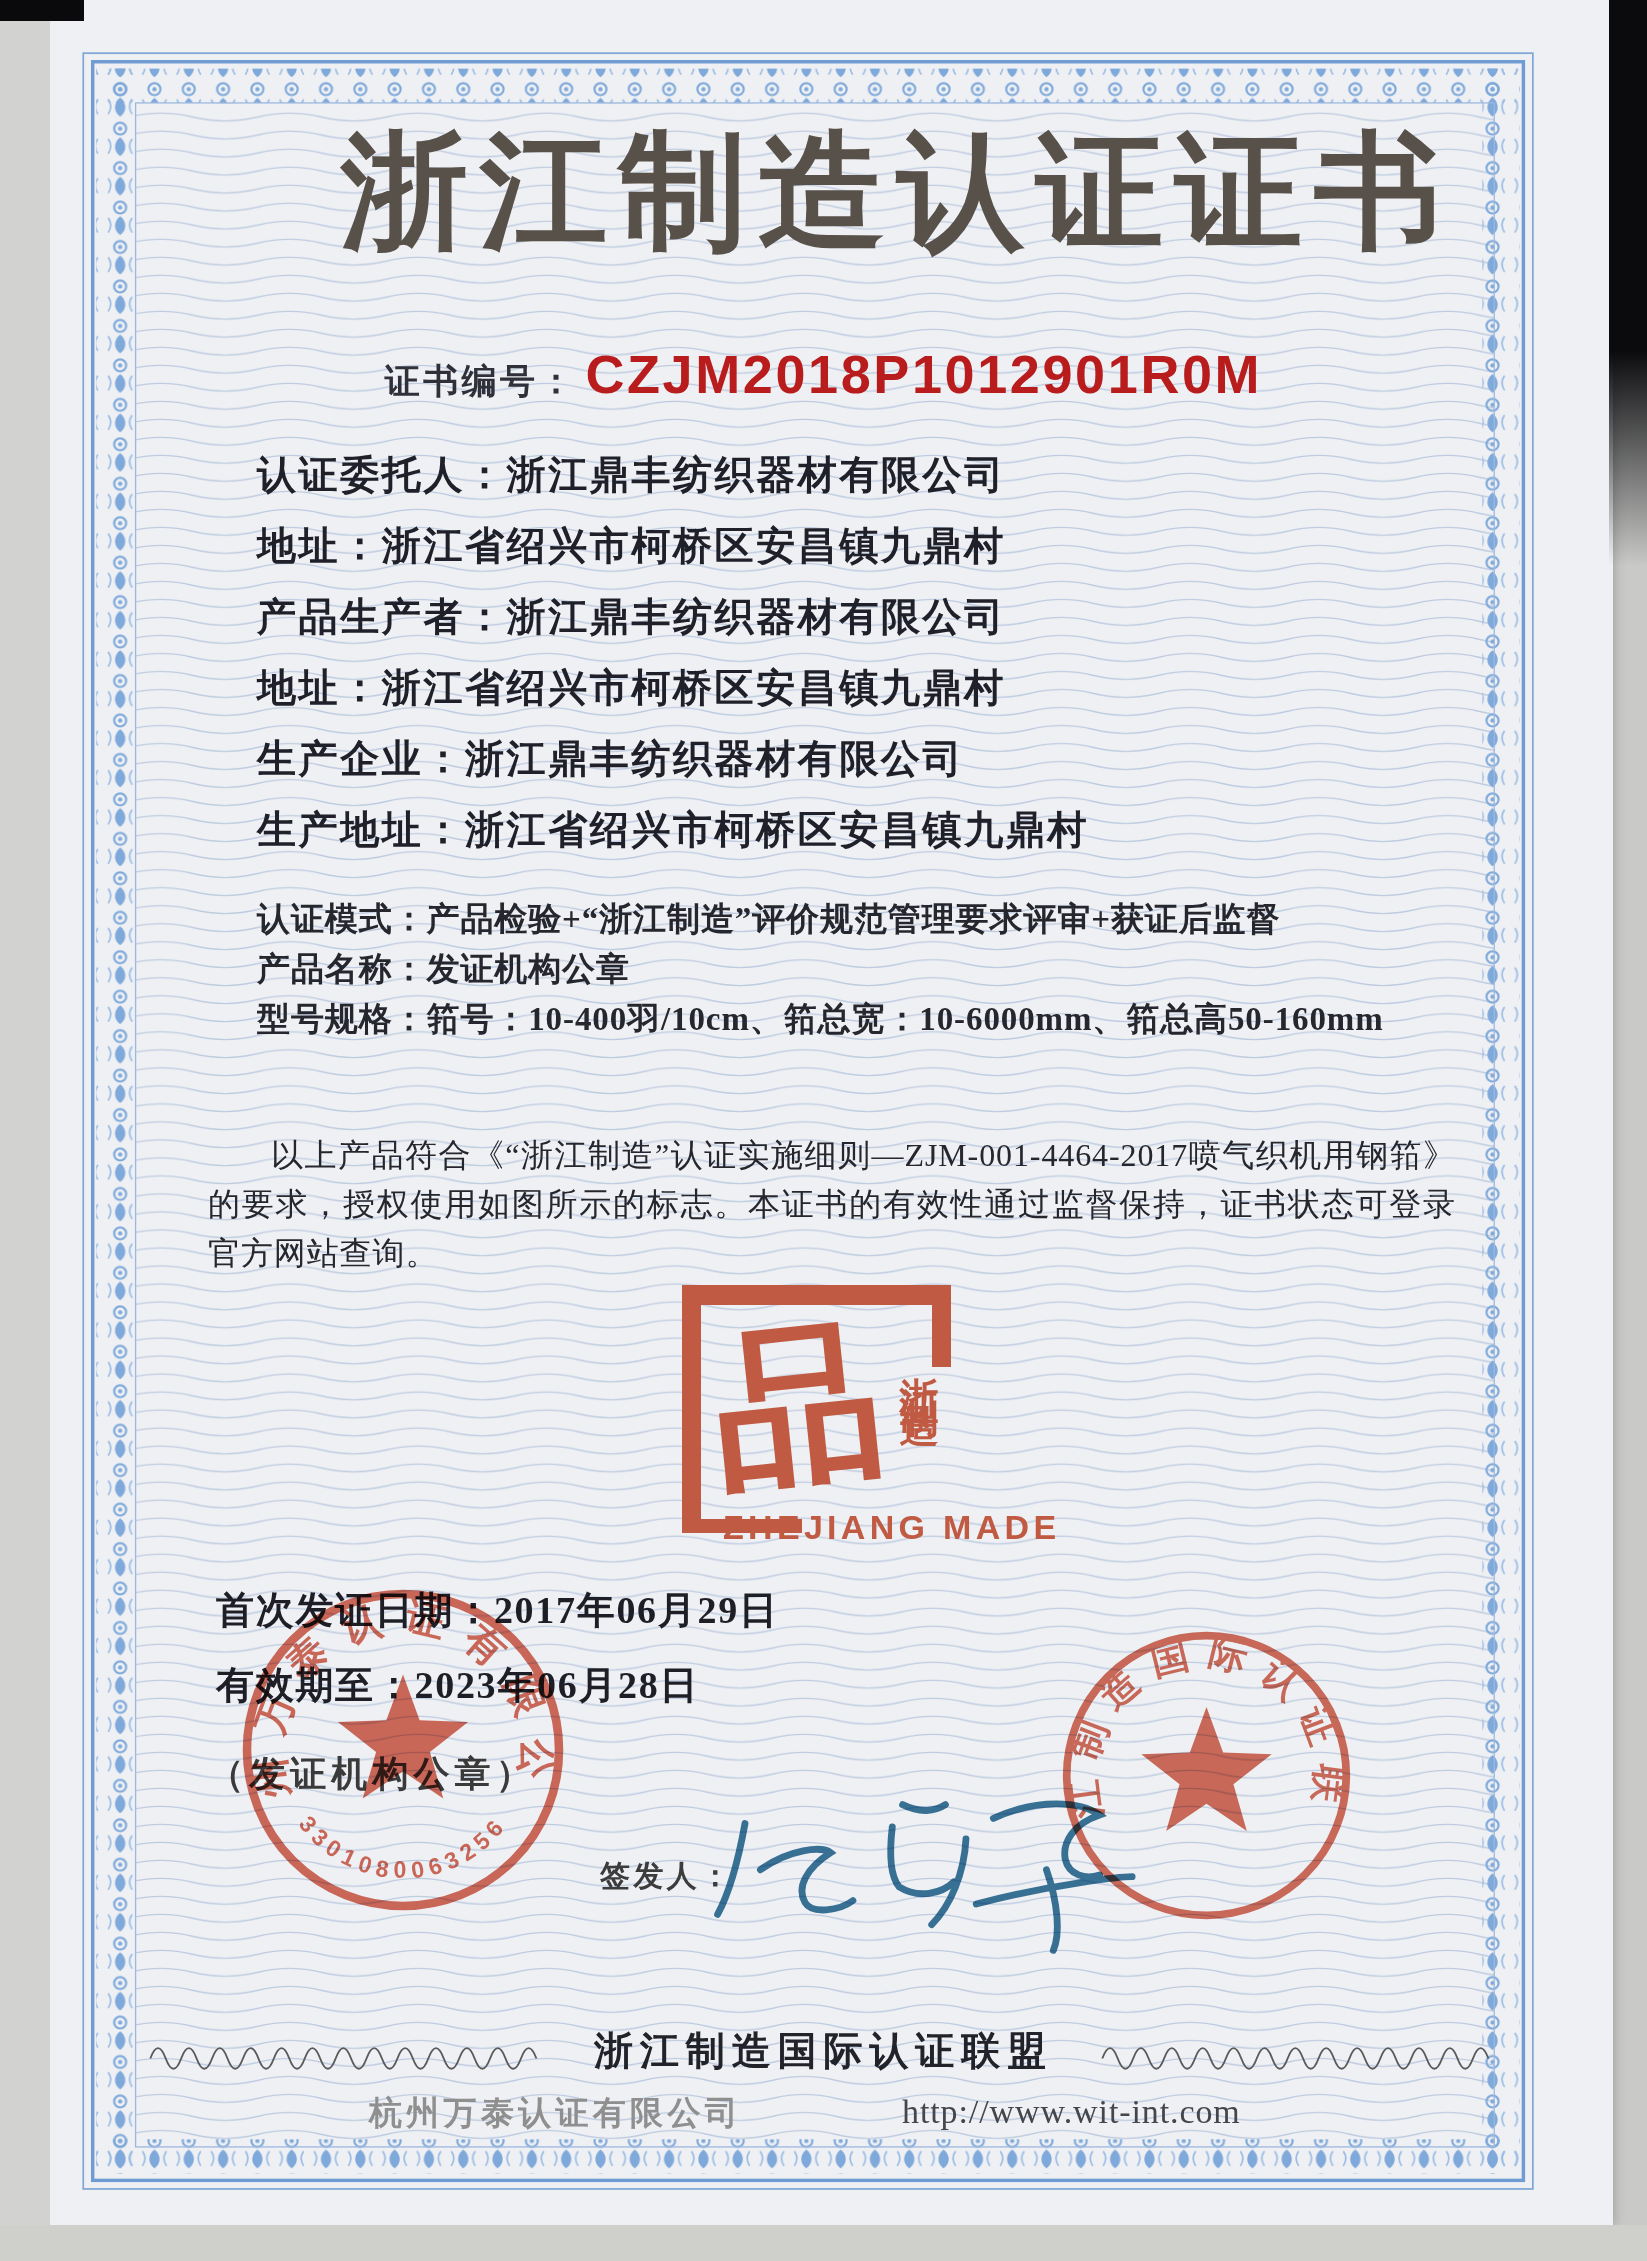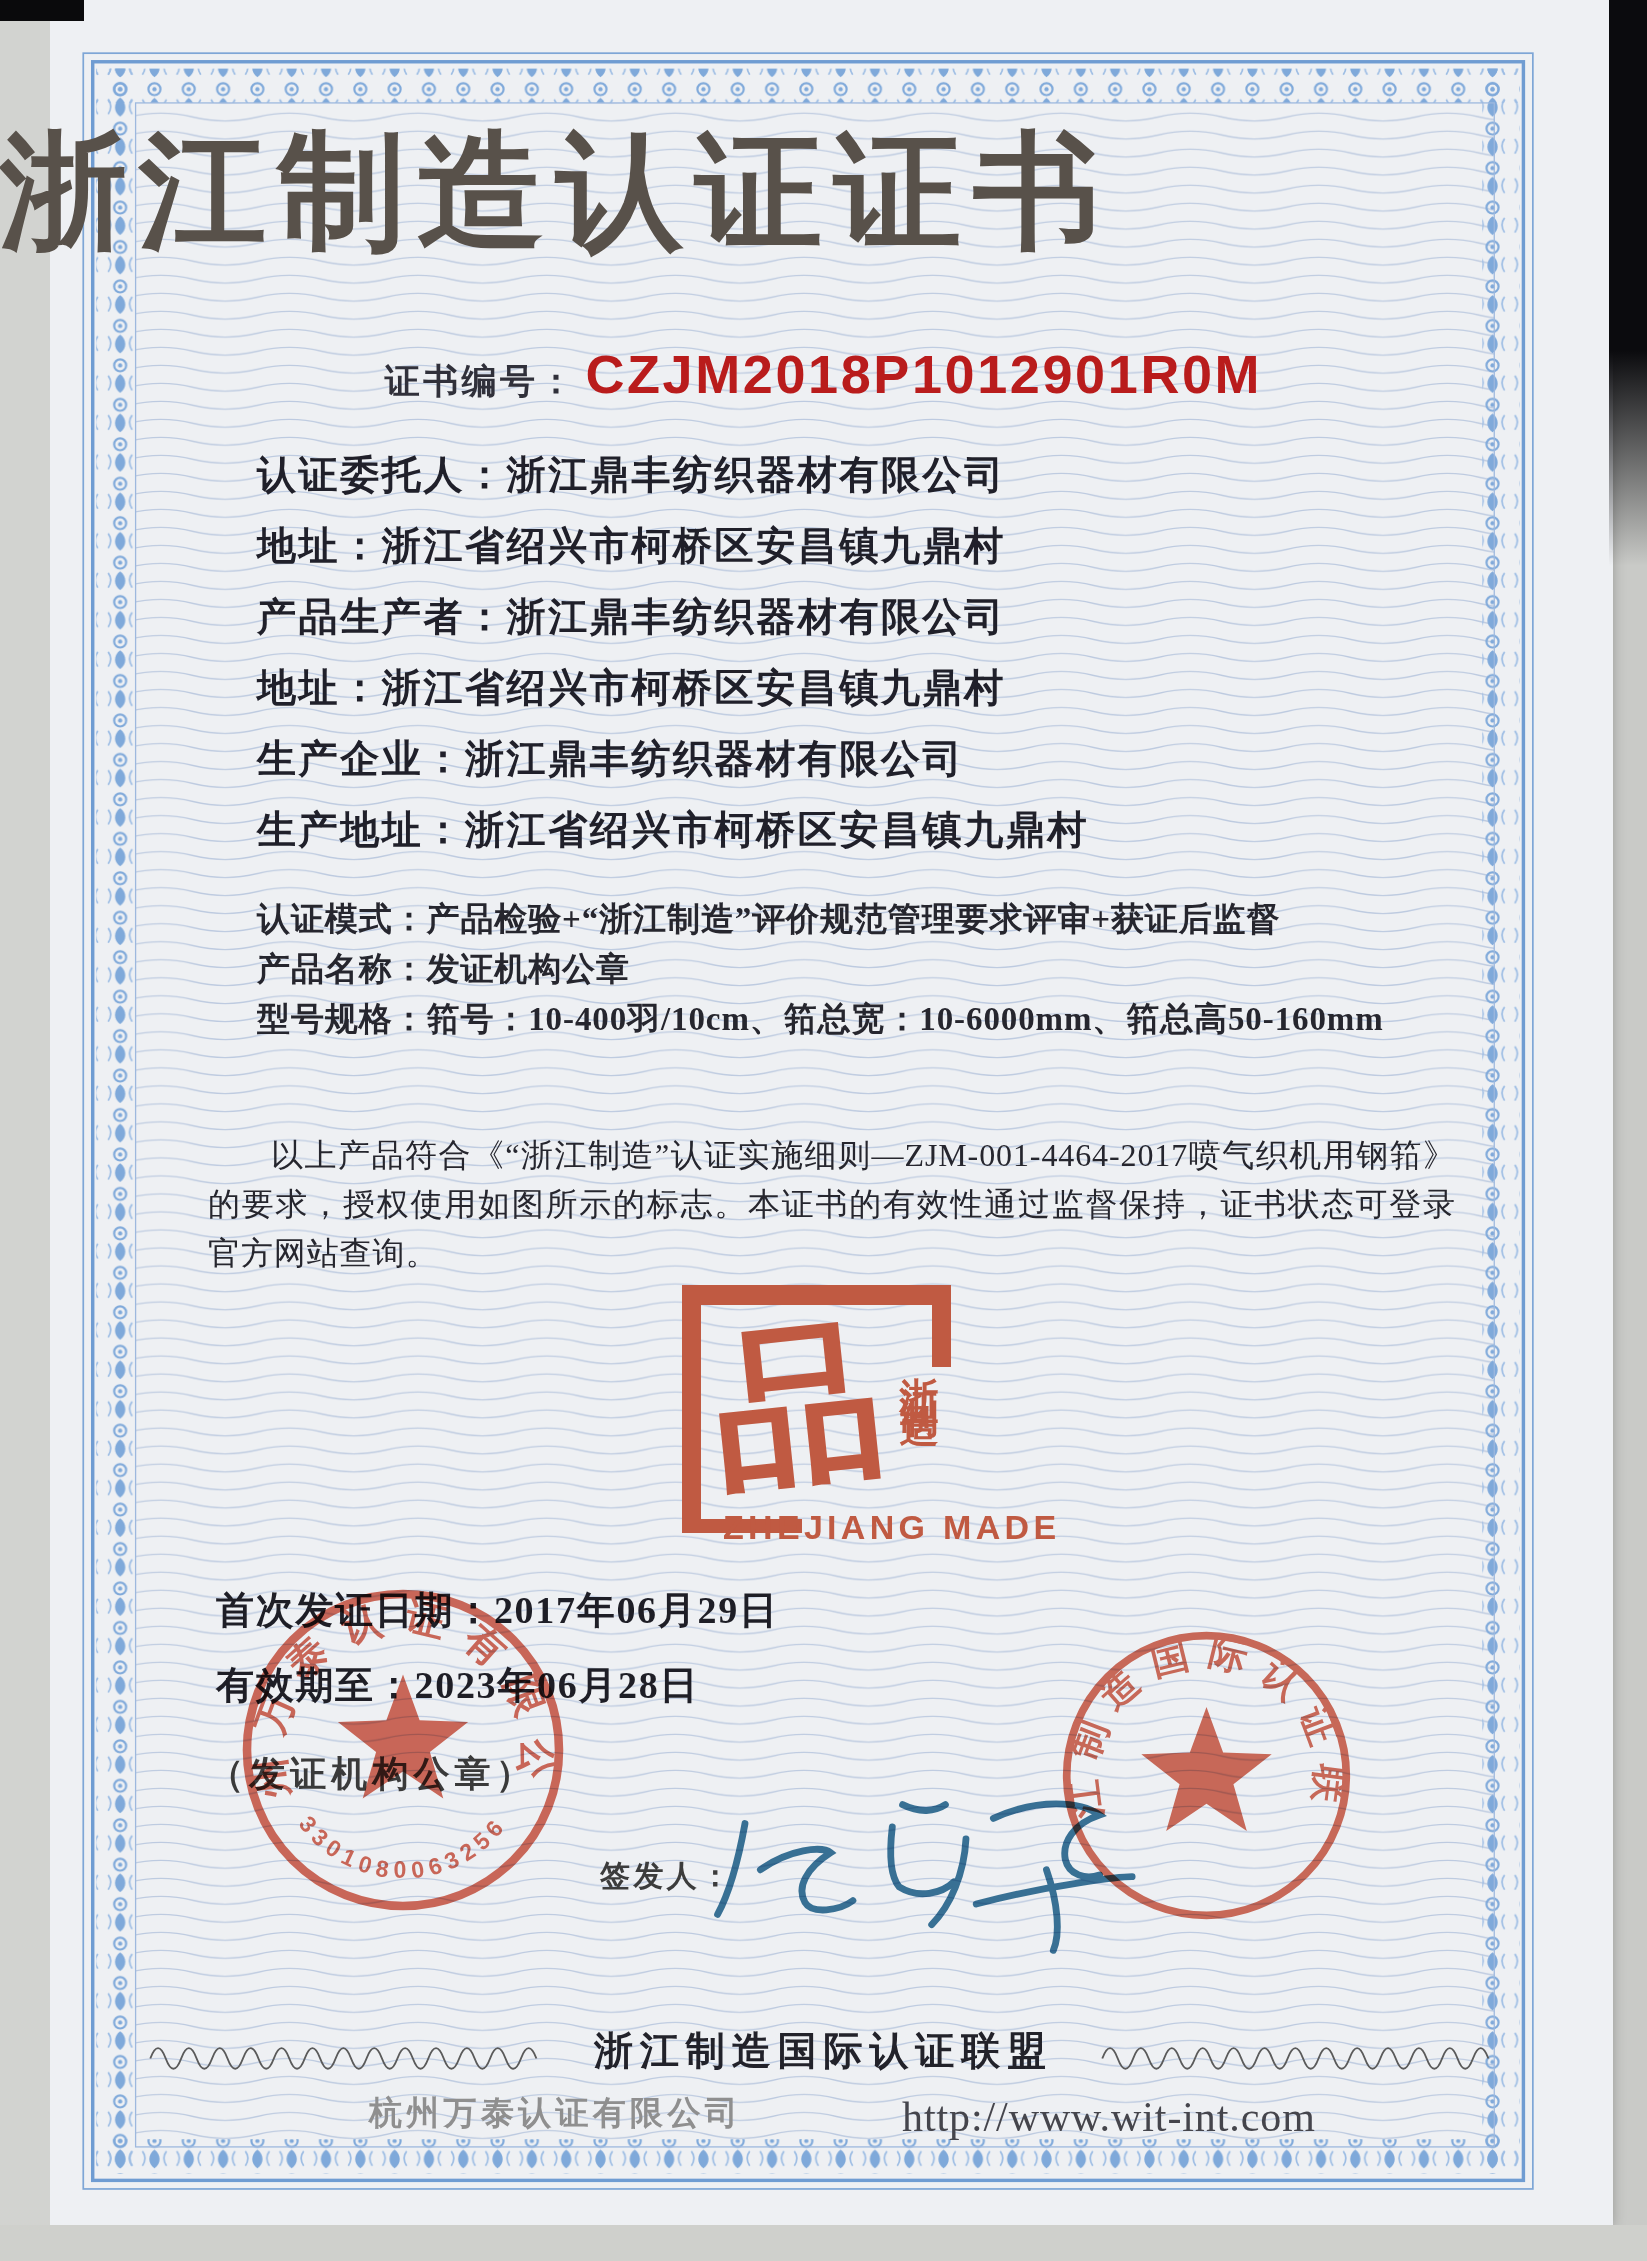--- a/index.html
+++ b/index.html
@@ -8,21 +8,21 @@
   .page{position:absolute;inset:0;}
   .paper{position:absolute;left:50px;top:0;width:1563px;height:2227px;background:#eef0f3;
          box-shadow:0 0 12px rgba(0,0,0,.25);}
   .left-strip{position:absolute;left:0;top:0;width:50px;height:2261px;background:#d2d3d0;}
   .bottom-strip{position:absolute;left:0;bottom:0;width:1647px;height:36px;background:#cfd0cc;}
   .black-tl{position:absolute;left:0;top:0;width:84px;height:20.6px;background:#0a0a0c;}
   .black-tr{position:absolute;right:0;top:0;width:38px;height:566px;
             background:linear-gradient(180deg,#0b0b0e 62%,rgba(11,11,14,0));}
   .bgsvg,.ovl{position:absolute;left:0;top:0;}
   .abs{position:absolute;}
-  .title{left:0;top:108px;width:1453px;text-align:left;font-size:127px;font-weight:bold;
+  .title{left:0;top:108px;width:1453px;text-align:right;font-size:127px;font-weight:bold;
          letter-spacing:12px;color:#58514a;font-family:Liberation Mono, monospace;}
   .certline{left:0;top:343px;width:1647px;text-align:center;color:#30303a;}
   .certline .lab{font-size:35px;font-weight:bold;font-family:"Liberation Sans",sans-serif;letter-spacing:3.4px;}
   .certline .val{font-size:54px;font-weight:600;font-family:"Liberation Sans",sans-serif;letter-spacing:2.6px;margin-left:8.6px;color:#b91c1c;}
   .fields{left:257px;top:439px;width:1218px;font-size:39px;font-weight:bold;color:#20202a;letter-spacing:2.6px;}
   .fields .row{height:71px;line-height:71px;white-space:nowrap;}
   .specs{left:257px;top:894px;width:1235px;font-size:33px;font-weight:bold;color:#26262e;letter-spacing:0.9px;}
   .specs .row{height:50px;line-height:50px;white-space:nowrap;}
   .statement{left:208px;top:1131px;width:1248px;font-size:32px;line-height:49px;color:#26262e;
              text-align:justify;text-indent:63px;font-weight:normal;letter-spacing:0.9px;}
@@ -36,21 +36,21 @@
               color:#c05a42;letter-spacing:10.3px;font-family:"Liberation Sans",sans-serif;}
   .logo .cap{position:absolute;left:22px;bottom:-13.7px;font-size:34px;font-weight:bold;color:#c05a42;
              letter-spacing:4.3px;font-family:Liberation Sans, sans-serif;white-space:nowrap;}
   .dates{left:216px;top:1573px;font-size:38px;font-weight:bold;color:#1e1e26;letter-spacing:1.7px;}
   .dates .row{height:75px;line-height:75px;white-space:nowrap;}
   .sealnote{left:208px;top:1750px;font-size:36px;color:#3a3a3a;letter-spacing:5.1px;font-weight:bold;}
   .issuer{left:600px;top:1856px;font-size:30px;color:#3c3c3c;letter-spacing:3.4px;font-weight:bold;}
   .alliance{left:0;top:2024px;width:1647px;text-align:center;font-size:39px;font-weight:bold;
             color:#22222a;letter-spacing:6.9px;}
   .company{left:369px;top:2091px;font-size:33px;color:#8f8f8f;letter-spacing:4.3px;font-weight:bold;}
-  .website{left:902px;top:2093px;font-size:42px;color:#45454c;letter-spacing:0.9px;}
+  .website{left:902px;top:2093px;font-size:34px;color:#45454c;letter-spacing:0.9px;}
   .seal{mix-blend-mode:multiply;opacity:.88;}
   .sig{mix-blend-mode:multiply;}
 </style>
 </head>
 <body>
 
 <div class="page">
 
   <div class="paper"></div>
 

